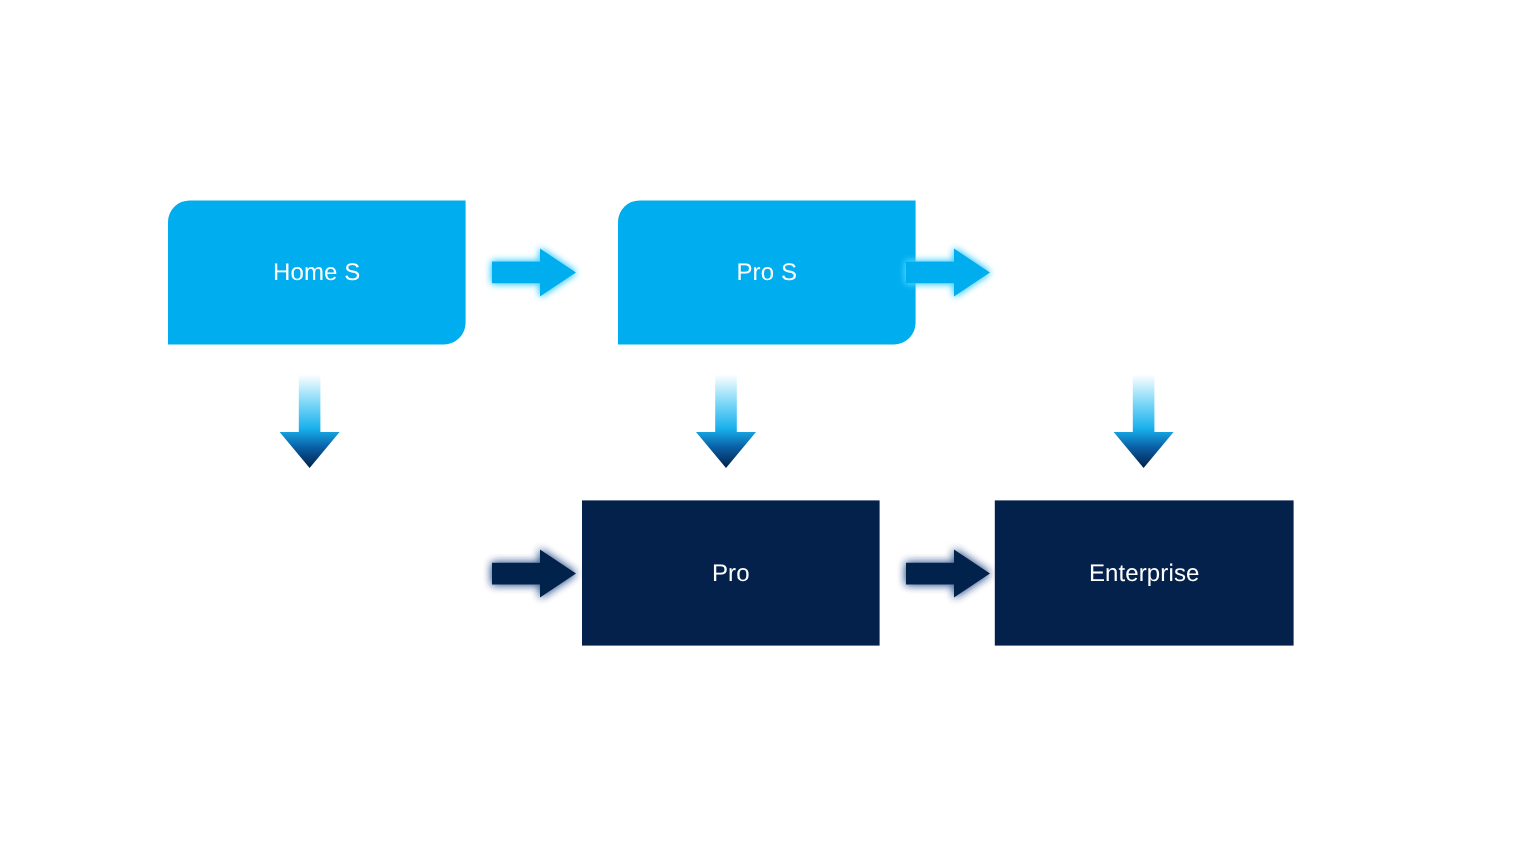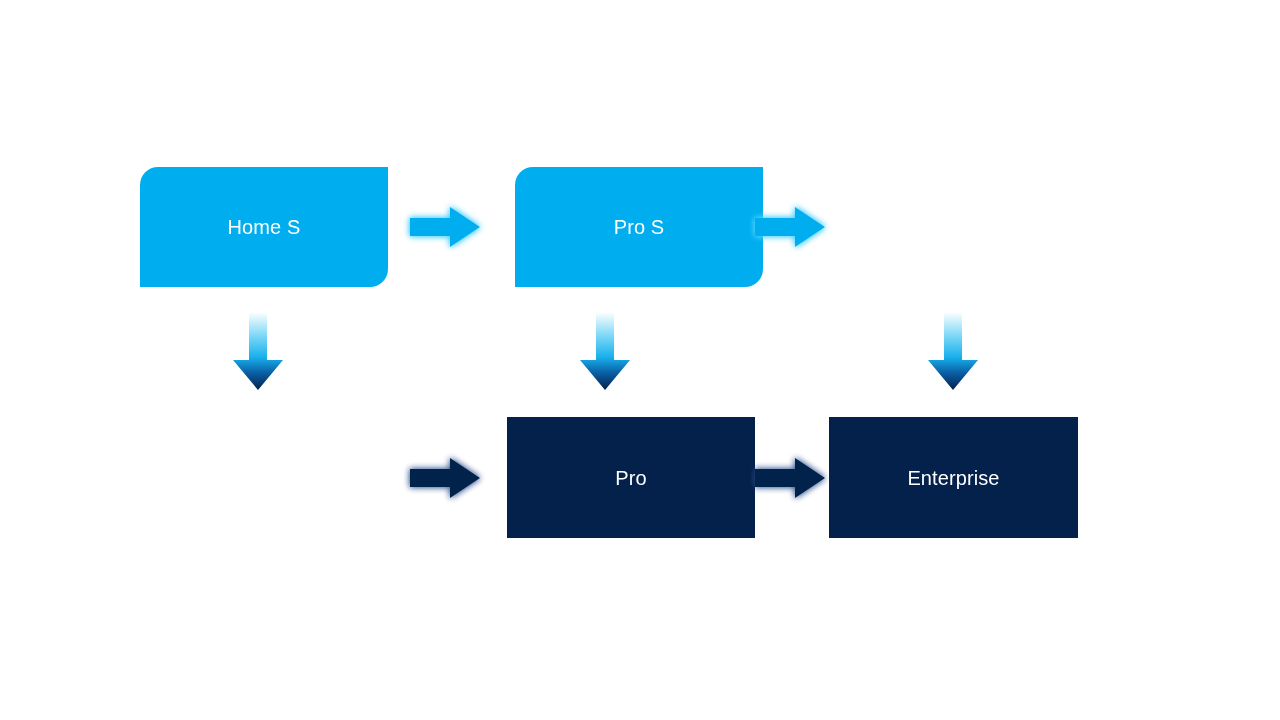--- a/index.html
+++ b/index.html
@@ -162,21 +162,21 @@
           <stop offset="58%" stop-color="#18b0ec"></stop>
           <stop offset="78%" stop-color="#0a5fa5"></stop>
           <stop offset="100%" stop-color="#03204b"></stop>
         </linearGradient>
       </defs>
       <path d="M18,2 L36,2 L36,50 L52,50 L27,80 L2,50 L18,50 Z" fill="url(#vgrad3)"></path>
     </svg>
   </div>
 
 
-  <div class="node node-bottom" style="left:507px; top:417px; width:248px; height:121px;">
+  <div class="node node-bottom" style="left:485px; top:417px; width:248px; height:121px;">
     <span class="node-label">Pro</span>
   </div>
 
   <div class="node node-bottom" style="left:829px; top:417px; width:249px; height:121px;">
     <span class="node-label">Enterprise</span>
   </div>
 
   <div class="h-arrow" style="left:406px; top:454px; width:78px; height:48px;">
     <svg width="78" height="48" viewBox="0 0 78 48" xmlns="http://www.w3.org/2000/svg">
       <defs>

